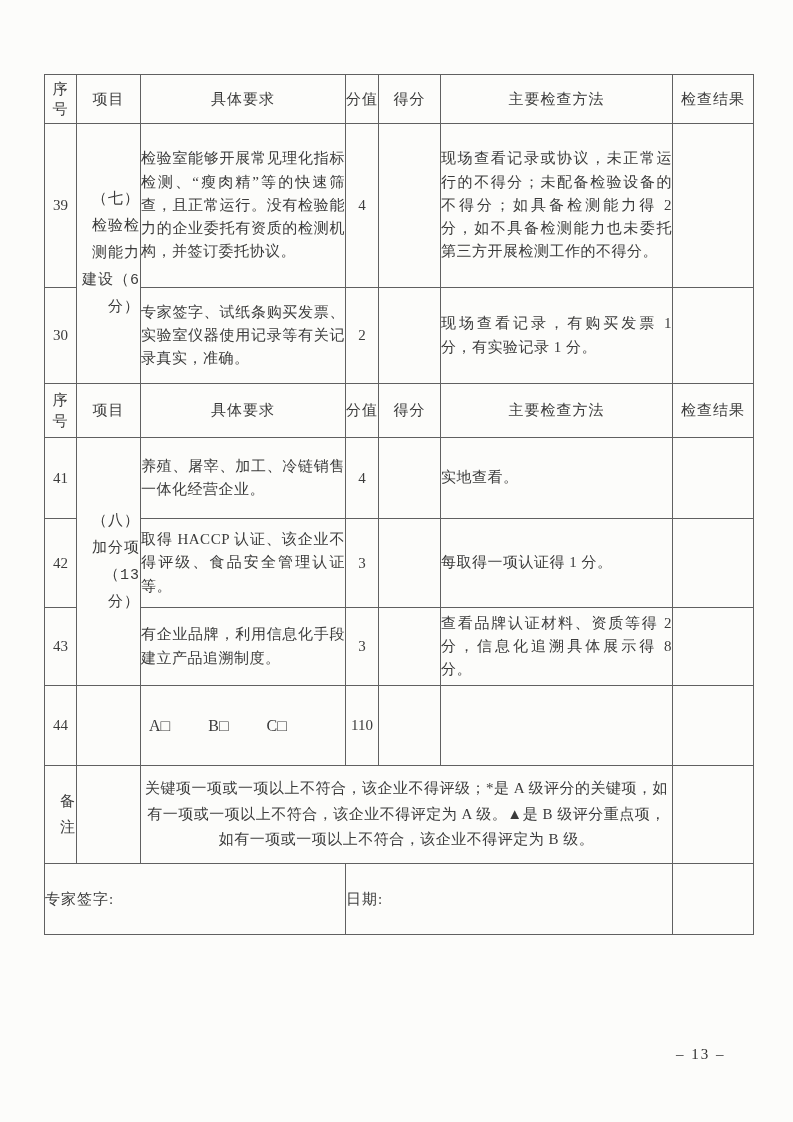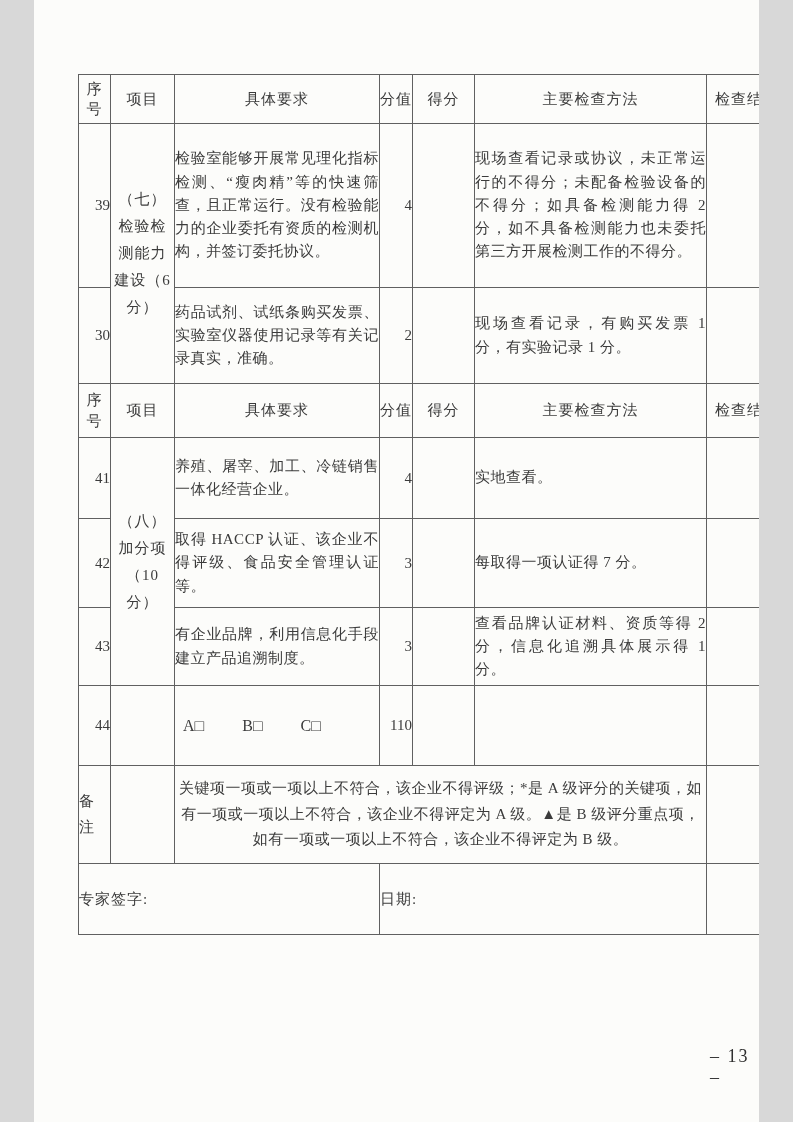--- a/index.html
+++ b/index.html
@@ -1,18 +1,18 @@
 <!DOCTYPE html>
 <html><head>
 <meta charset="utf-8">
 <style>
   html,body{margin:0;padding:0;background:#d8d8d8;}
   .page{
     position:relative;
-    width:725px;height:1122px;
+    width:793px;height:1122px;
     margin:0 auto;
     background:#fcfcfa;
     font-family:"Liberation Serif","DejaVu Serif",serif;
     color:#3b3b3b;
     overflow:hidden;
   }
   table.eval{
     position:absolute;left:44px;top:74px;
     width:709px;
     border-collapse:collapse;
@@ -37,68 +37,69 @@
   .tr-head2{height:54px}
   .tr-39{height:164px}
   .tr-40{height:96px}
   .tr-41{height:81px}
   .tr-42{height:89px}
   .tr-43{height:78px}
   .tr-44{height:80px}
   .tr-remark{height:98px}
   .tr-sign{height:71px}
 
-  .center{text-align:right}
+  .center{text-align:center}
   .head-cell{
     text-align:center;
     font-size:15.5px;
     letter-spacing:1px;
     line-height:1.35;
     padding:2px 1px;
   }
   .item-cell{
-    text-align:center;
+    text-align:right;
     line-height:1.8;
     padding:2px 4px;
     letter-spacing:1px;
+    font-family:Liberation Mono, monospace;
   }
   .req-cell,.method-cell{
     padding:5px 8px;
     line-height:1.55;
     letter-spacing:0.5px;
     text-align:justify;
     text-justify:inter-ideograph;
   }
   .remark-cell{
     padding:4px 12px;
     line-height:1.7;
     letter-spacing:0.5px;
     text-align:center;
   }
   .remark-label{
-    text-align:left;
+    text-align:right;
     line-height:1.7;
     letter-spacing:1px;
   }
   .grades{
     display:flex;
     align-items:center;
     gap:38px;
     padding-left:8px;
     font-size:16px;
   }
   .sign-cell{
     padding-left:8px;
     font-size:15.5px;
     letter-spacing:1px;
   }
   .page-number{
     position:absolute;
     left:676px;top:1046px;
-    font-size:18px;
+    font-size:15px;
     letter-spacing:2px;
     color:#2f2f2f;
   }
 </style>
 </head>
 <body>
 
 <div class="page">
 
   <table class="eval">
@@ -128,62 +129,62 @@
       <td class="item-cell" rowspan="2">（七）检验检测能力建设（6分）</td>
       <td class="req-cell">检验室能够开展常见理化指标检测、“瘦肉精”等的快速筛查，且正常运行。没有检验能力的企业委托有资质的检测机构，并签订委托协议。</td>
       <td class="center">4</td>
       <td class="center"></td>
       <td class="method-cell">现场查看记录或协议，未正常运行的不得分；未配备检验设备的不得分；如具备检测能力得 2 分，如不具备检测能力也未委托第三方开展检测工作的不得分。</td>
       <td class="center"></td>
     </tr>
 
     <tr class="tr-40">
       <td class="center">30</td>
-      <td class="req-cell">药品试剂、试纸条购买发票、实验室仪器使用记录等有关记录真实，准确。</td>
+      <td class="req-cell">专家签字、试纸条购买发票、实验室仪器使用记录等有关记录真实，准确。</td>
       <td class="center">2</td>
       <td class="center"></td>
       <td class="method-cell">现场查看记录，有购买发票 1 分，有实验记录 1 分。</td>
       <td class="center"></td>
     </tr>
 
     <tr class="tr-head2">
       <td class="head-cell">序号</td>
       <td class="head-cell">项目</td>
       <td class="head-cell">具体要求</td>
       <td class="head-cell">分值</td>
       <td class="head-cell">得分</td>
       <td class="head-cell">主要检查方法</td>
       <td class="head-cell">检查结果</td>
     </tr>
 
     <tr class="tr-41">
       <td class="center">41</td>
-      <td class="item-cell" rowspan="3">（八）加分项（10 分）</td>
+      <td class="item-cell" rowspan="3">（八）加分项（13 分）</td>
       <td class="req-cell">养殖、屠宰、加工、冷链销售一体化经营企业。</td>
       <td class="center">4</td>
       <td class="center"></td>
       <td class="method-cell">实地查看。</td>
       <td class="center"></td>
     </tr>
 
     <tr class="tr-42">
       <td class="center">42</td>
       <td class="req-cell">取得 HACCP 认证、该企业不得评级、食品安全管理认证等。</td>
       <td class="center">3</td>
       <td class="center"></td>
-      <td class="method-cell">每取得一项认证得 7 分。</td>
+      <td class="method-cell">每取得一项认证得 1 分。</td>
       <td class="center"></td>
     </tr>
 
     <tr class="tr-43">
       <td class="center">43</td>
       <td class="req-cell">有企业品牌，利用信息化手段建立产品追溯制度。</td>
       <td class="center">3</td>
       <td class="center"></td>
-      <td class="method-cell">查看品牌认证材料、资质等得 2 分，信息化追溯具体展示得 1 分。</td>
+      <td class="method-cell">查看品牌认证材料、资质等得 2 分，信息化追溯具体展示得 8 分。</td>
       <td class="center"></td>
     </tr>
 
     <tr class="tr-44">
       <td class="center">44</td>
       <td></td>
       <td>
         <div class="grades">
           <span>A□</span>
           <span>B□</span>

